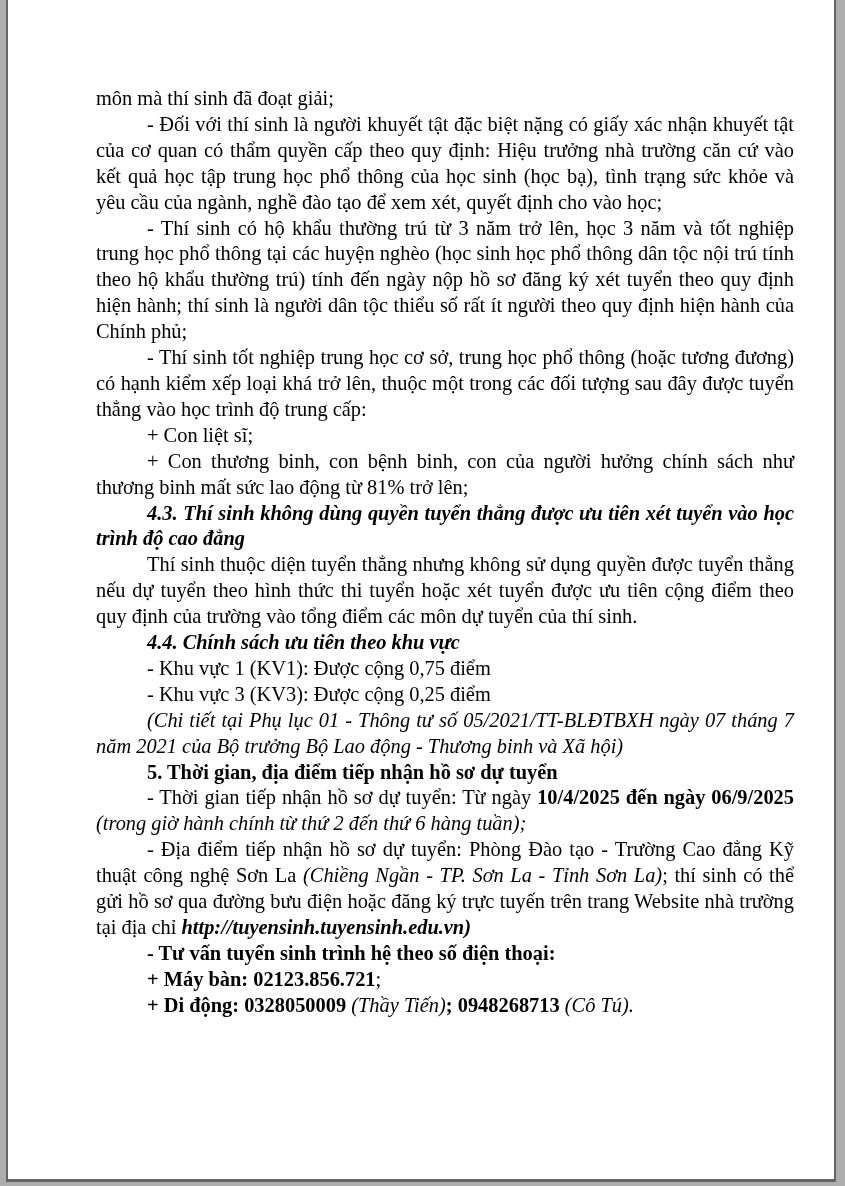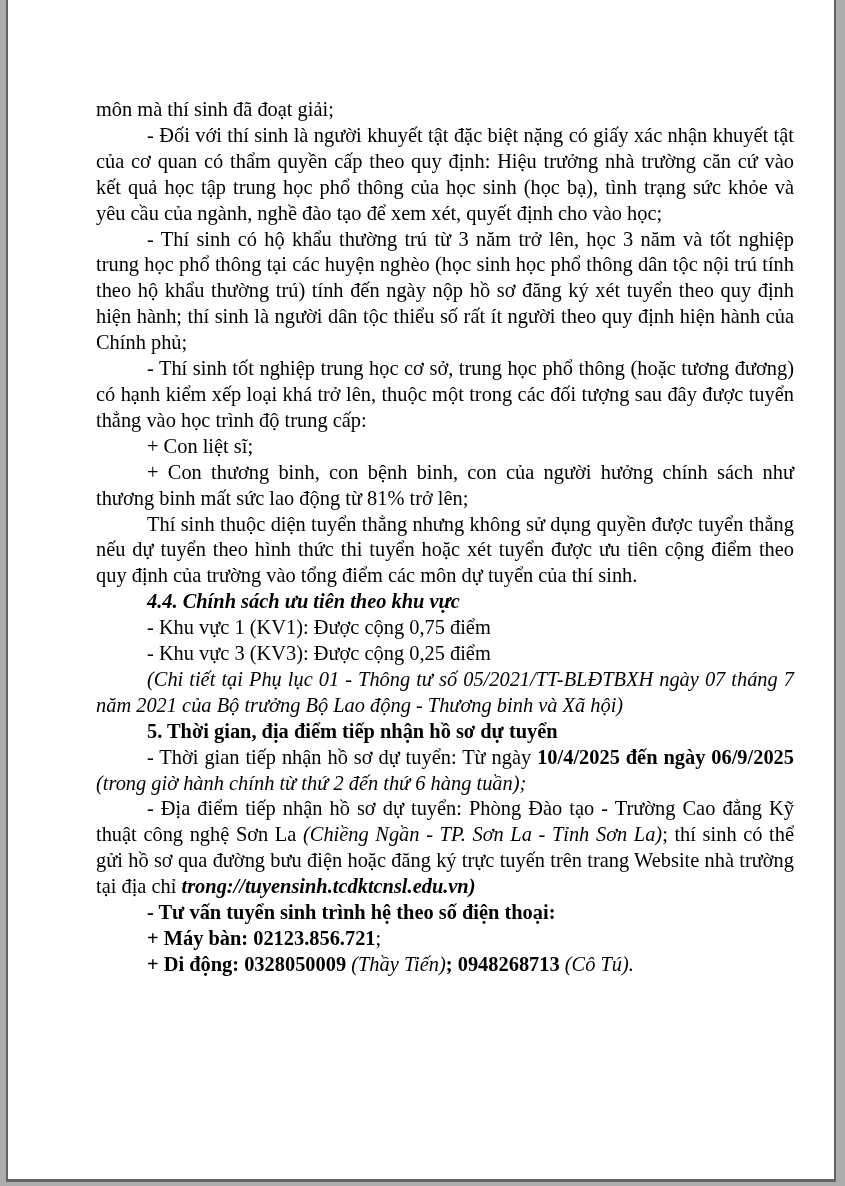--- a/index.html
+++ b/index.html
@@ -25,21 +25,21 @@
     height: 1190px;
     box-sizing: border-box;
     background: var(--page-bg, #ffffff);
     border-left: 2px solid var(--border-col, #646464);
     border-right: 2px solid var(--border-col, #646464);
     border-bottom: 3px solid var(--border-col, #646464);
   }
   .content {
     position: absolute;
     left: 88px;
-    top: 105px;
+    top: 94px;
     width: 698px;
     color: var(--text-col, #000000);
     font-size: 20.4px;
     line-height: 25.9px;
     text-align: justify;
   }
   .para {
     margin: 0;
     padding: 0;
   }
@@ -54,26 +54,27 @@
 
 <div class="viewport">
   <div class="page">
     <div class="content">
         <p class="para"><span>môn mà thí sinh đã đoạt giải;</span></p>
         <p class="para indent"><span>- Đối với thí sinh là người khuyết tật đặc biệt nặng có giấy xác nhận khuyết tật của cơ quan có thẩm quyền cấp theo quy định: Hiệu trưởng nhà trường căn cứ vào kết quả học tập trung học phổ thông của học sinh (học bạ), tình trạng sức khỏe và yêu cầu của ngành, nghề đào tạo để xem xét, quyết định cho vào học;</span></p>
         <p class="para indent"><span>- Thí sinh có hộ khẩu thường trú từ 3 năm trở lên, học 3 năm và tốt nghiệp trung học phổ thông tại các huyện nghèo (học sinh học phổ thông dân tộc nội trú tính theo hộ khẩu thường trú) tính đến ngày nộp hồ sơ đăng ký xét tuyển theo quy định hiện hành; thí sinh là người dân tộc thiểu số rất ít người theo quy định hiện hành của Chính phủ;</span></p>
         <p class="para indent"><span>- Thí sinh tốt nghiệp trung học cơ sở, trung học phổ thông (hoặc tương đương) có hạnh kiểm xếp loại khá trở lên, thuộc một trong các đối tượng sau đây được tuyển thẳng vào học trình độ trung cấp:</span></p>
         <p class="para indent"><span>+ Con liệt sĩ;</span></p>
         <p class="para indent"><span>+ Con thương binh, con bệnh binh, con của người hưởng chính sách như thương binh mất sức lao động từ 81% trở lên;</span></p>
+        <p class="para indent"><span class="b i">4.3. Thí sinh không dùng quyền tuyển thẳng được ưu tiên xét tuyển vào học trình độ cao đẳng</span></p>
         <p class="para indent"><span>Thí sinh thuộc diện tuyển thẳng nhưng không sử dụng quyền được tuyển thẳng nếu dự tuyển theo hình thức thi tuyển hoặc xét tuyển được ưu tiên cộng điểm theo quy định của trường vào tổng điểm các môn dự tuyển của thí sinh.</span></p>
         <p class="para indent"><span class="b i">4.4. Chính sách ưu tiên theo khu vực</span></p>
         <p class="para indent"><span>- Khu vực 1 (KV1): Được cộng 0,75 điểm</span></p>
         <p class="para indent"><span>- Khu vực 3 (KV3): Được cộng 0,25 điểm</span></p>
         <p class="para indent"><span class="i">(Chi tiết tại Phụ lục 01 - Thông tư số 05/2021/TT-BLĐTBXH ngày 07 tháng 7 năm 2021 của Bộ trưởng Bộ Lao động - Thương binh và Xã hội)</span></p>
         <p class="para indent"><span class="b">5. Thời gian, địa điểm tiếp nhận hồ sơ dự tuyển</span></p>
         <p class="para indent"><span>- Thời gian tiếp nhận hồ sơ dự tuyển: Từ ngày </span><span class="b">10/4/2025 đến ngày 06/9/2025</span><span> </span><span class="i">(trong giờ hành chính từ thứ 2 đến thứ 6 hàng tuần);</span></p>
-        <p class="para indent"><span>- Địa điểm tiếp nhận hồ sơ dự tuyển: Phòng Đào tạo - Trường Cao đẳng Kỹ thuật công nghệ Sơn La </span><span class="i">(Chiềng Ngần - TP. Sơn La - Tỉnh Sơn La)</span><span>; thí sinh có thể gửi hồ sơ qua đường bưu điện hoặc đăng ký trực tuyến trên trang Website nhà trường tại địa chỉ </span><span class="b i">trong://tuyensinh.tcdktcnsl.edu.vn)</span></p>
+        <p class="para indent"><span>- Địa điểm tiếp nhận hồ sơ dự tuyển: Phòng Đào tạo - Trường Cao đẳng Kỹ thuật công nghệ Sơn La </span><span class="i">(Chiềng Ngần - TP. Sơn La - Tỉnh Sơn La)</span><span>; thí sinh có thể gửi hồ sơ qua đường bưu điện hoặc đăng ký trực tuyến trên trang Website nhà trường tại địa chỉ </span><span class="b i">http://tuyensinh.tuyensinh.edu.vn)</span></p>
         <p class="para indent"><span class="b">- Tư vấn tuyển sinh trình hệ theo số điện thoại:</span></p>
         <p class="para indent"><span class="b">+ Máy bàn: 02123.856.721</span><span>;</span></p>
         <p class="para indent"><span class="b">+ Di động: 0328050009 </span><span class="i">(Thầy Tiến)</span><span class="b">; </span><span class="b">0948268713 </span><span class="i">(Cô Tú).</span></p>
       </div>
   </div>
 </div>
 
 </body></html>

